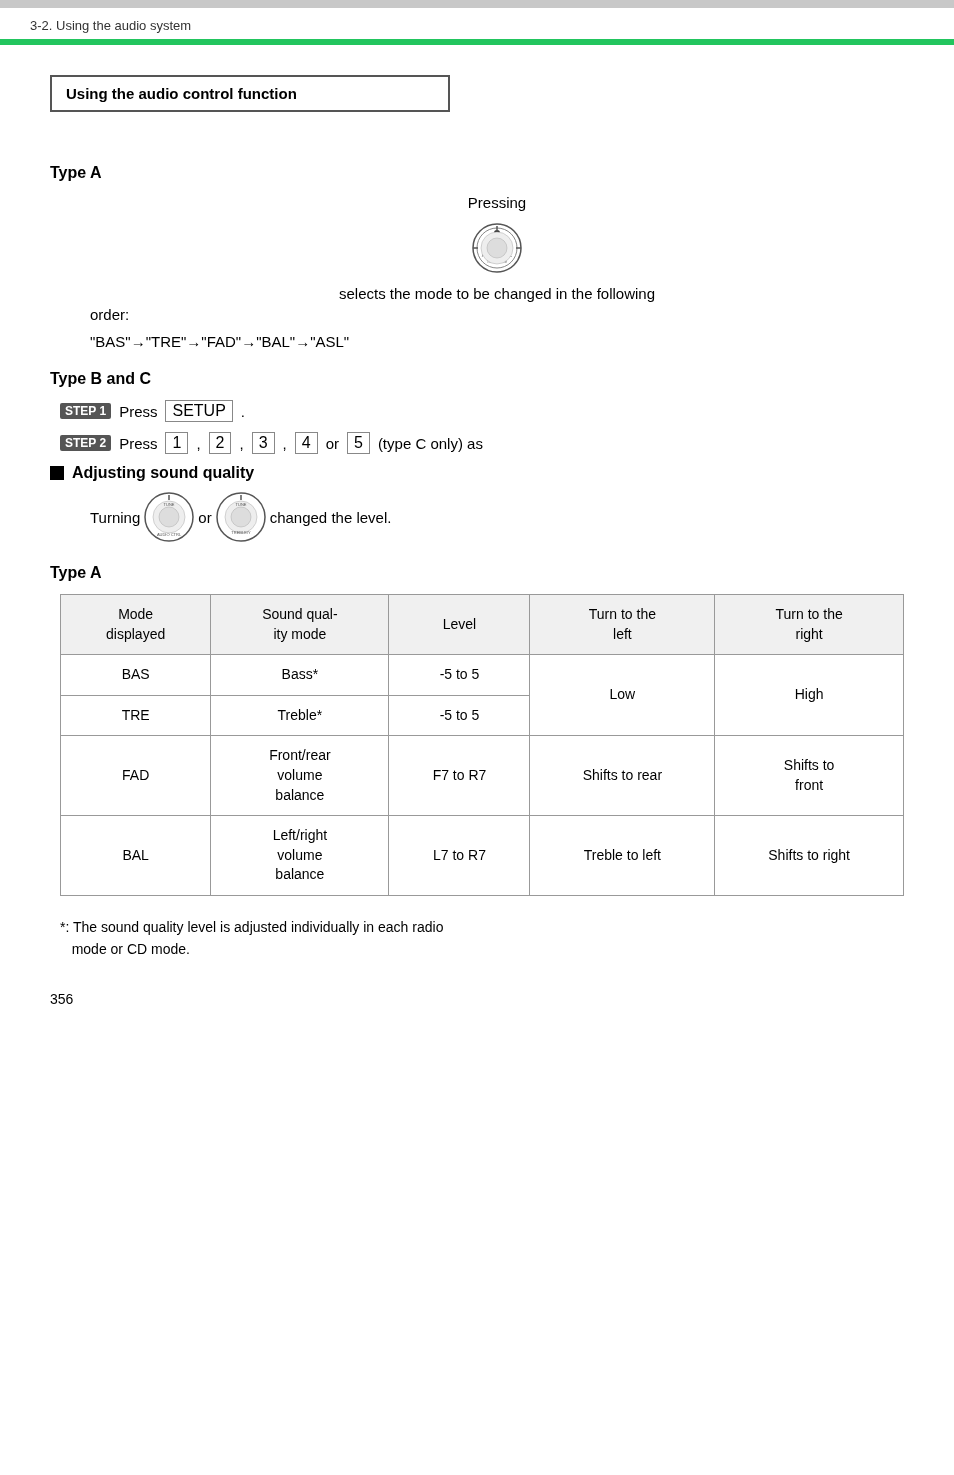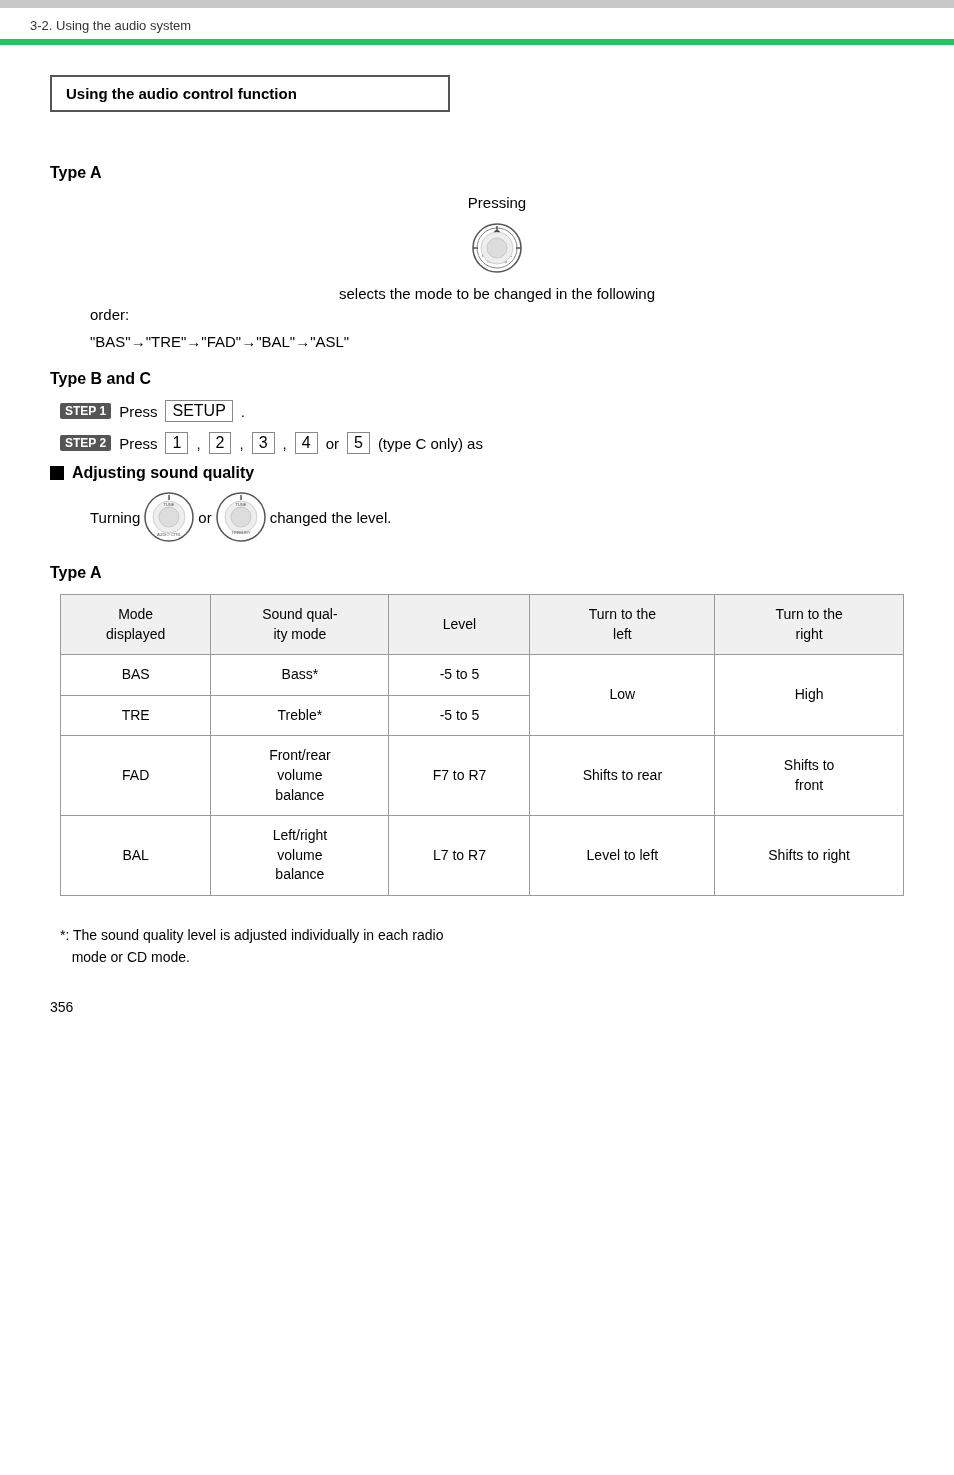--- a/index.html
+++ b/index.html
@@ -113,21 +113,21 @@
     }
     .turning-line {
       display: flex;
       align-items: center;
       gap: 2px;
       margin-bottom: 20px;
       padding-left: 40px;
     }
     .table-wrapper {
       margin-left: 10px;
-      margin-bottom: 28px;
+      margin-bottom: 20px;
       border-collapse: collapse;
       width: calc(100% - 10px);
     }
     .table-wrapper th, .table-wrapper td {
       border: 1px solid #999;
       padding: 10px 14px;
       text-align: center;
       vertical-align: middle;
       font-size: 14px;
       line-height: 1.4;
@@ -271,21 +271,21 @@
           <td>FAD</td>
           <td>Front/rear<br>volume<br>balance</td>
           <td>F7 to R7</td>
           <td>Shifts to rear</td>
           <td>Shifts to<br>front</td>
         </tr>
         <tr>
           <td>BAL</td>
           <td>Left/right<br>volume<br>balance</td>
           <td>L7 to R7</td>
-          <td>Level to left</td>
+          <td>Treble to left</td>
           <td>Shifts to right</td>
         </tr>
       </tbody>
   </table>
 
   <div class="footnote">
     <span>*: The sound quality level is adjusted individually in each radio<br>&nbsp;&nbsp;&nbsp;mode or CD mode.</span>
   </div>
 
   <div class="page-number">356</div>

